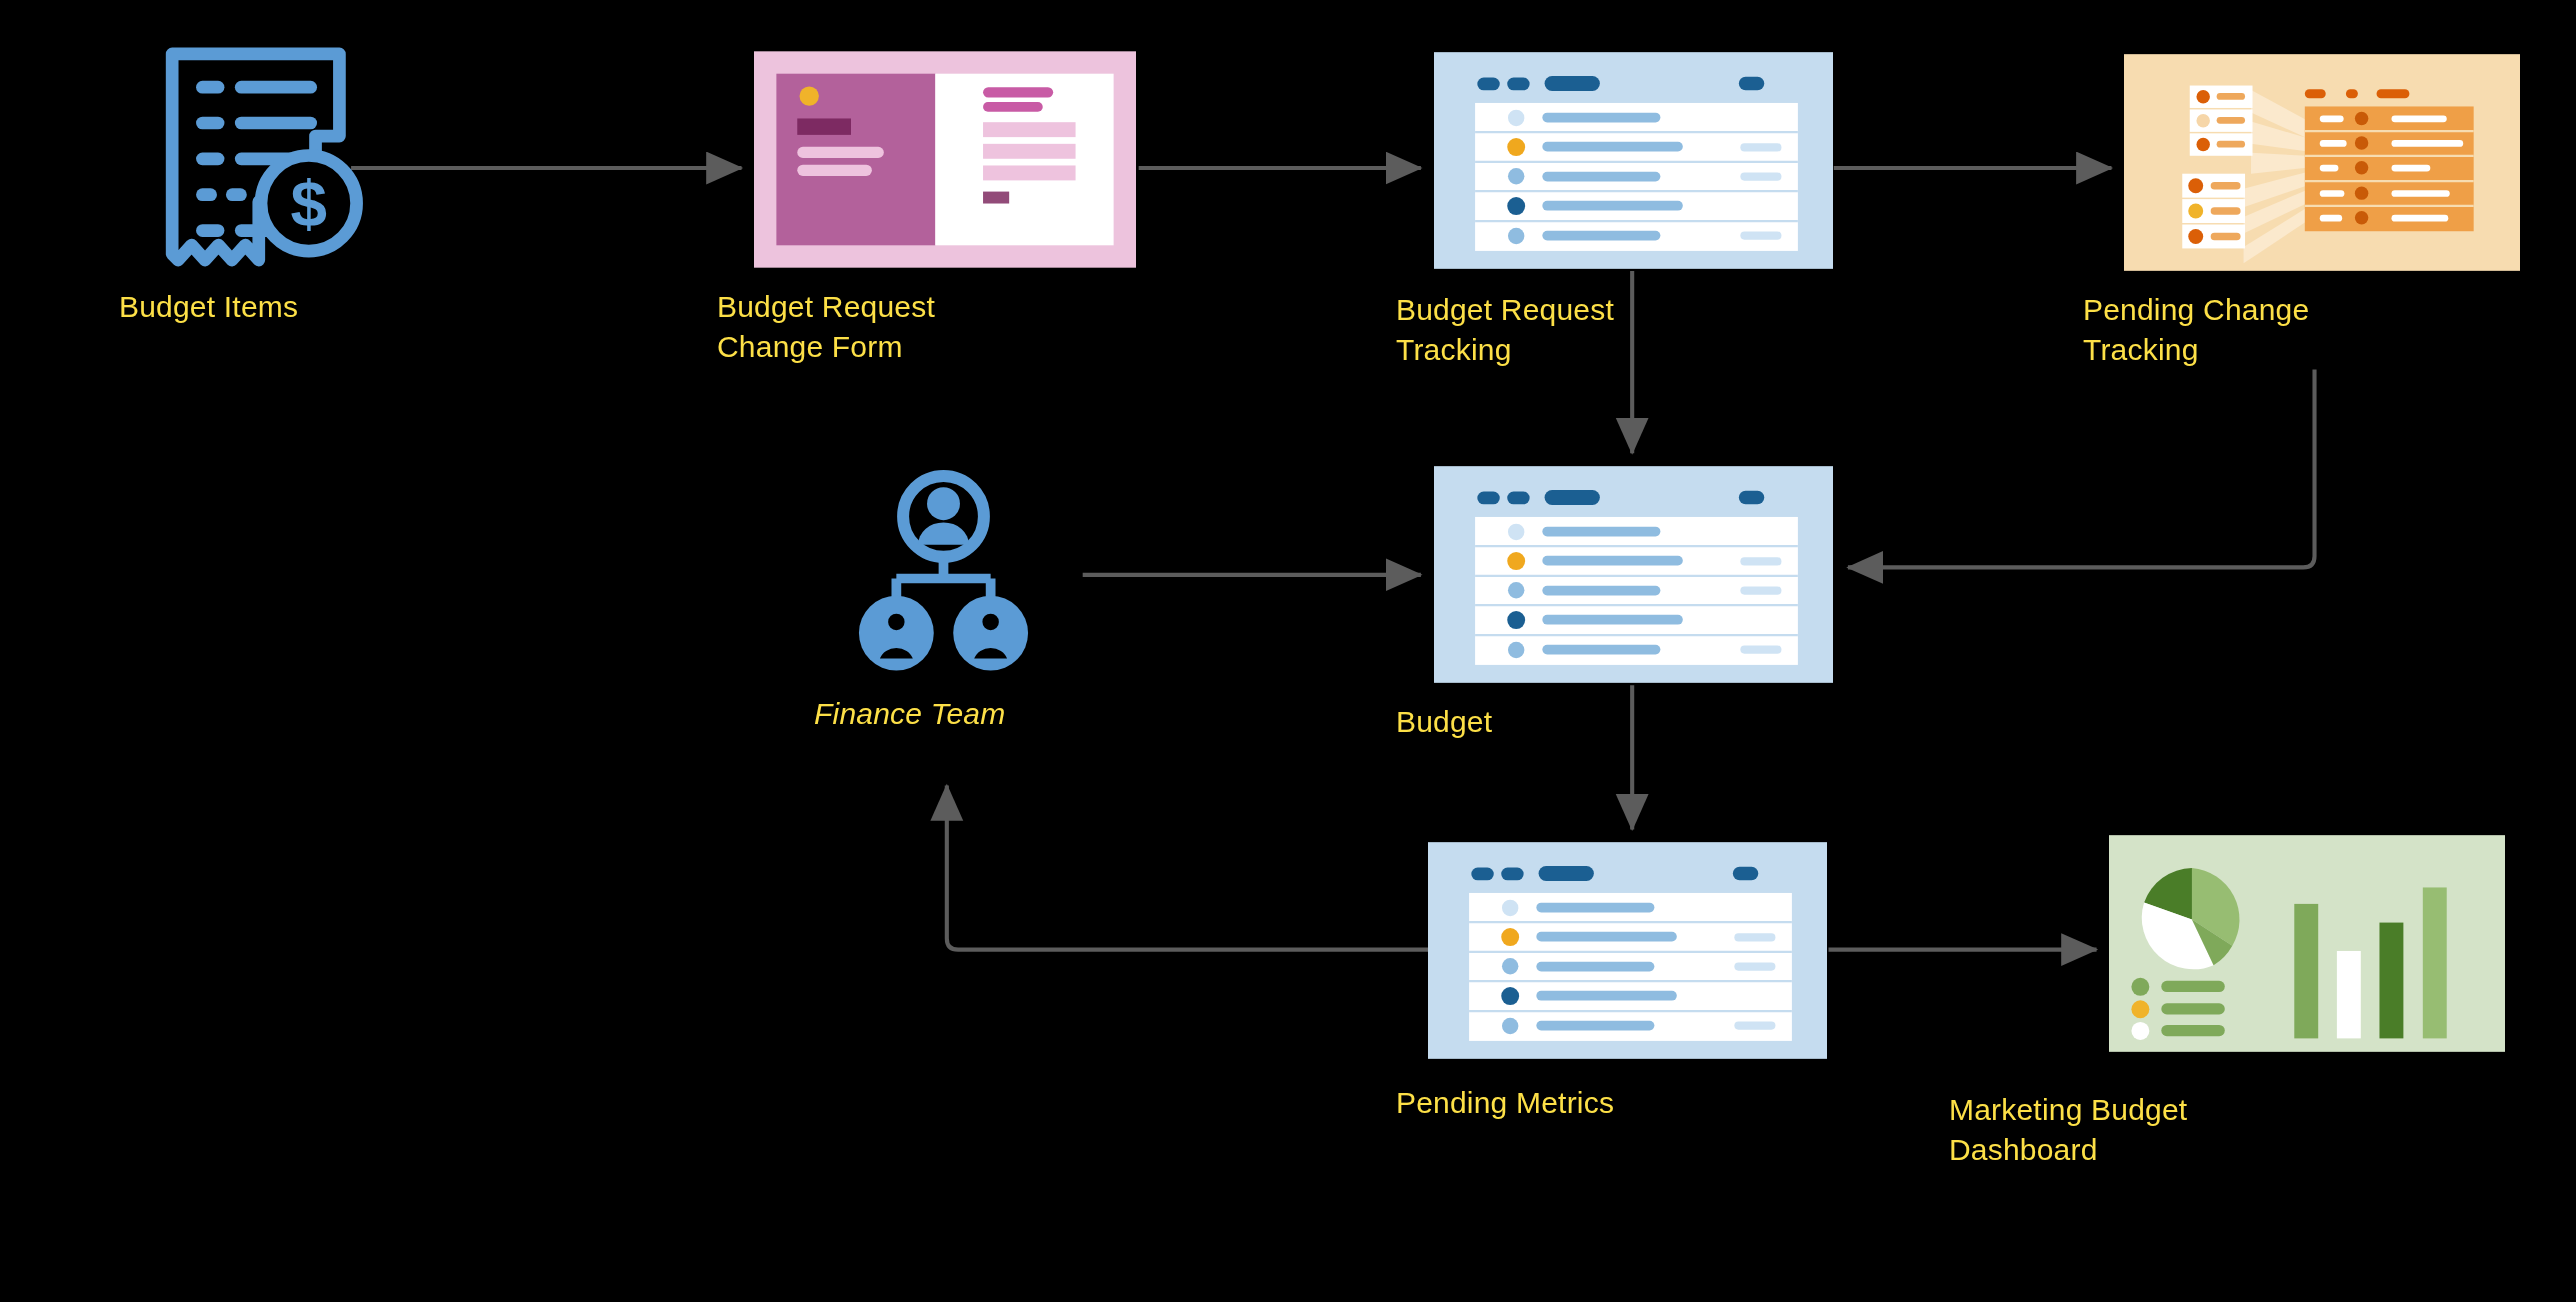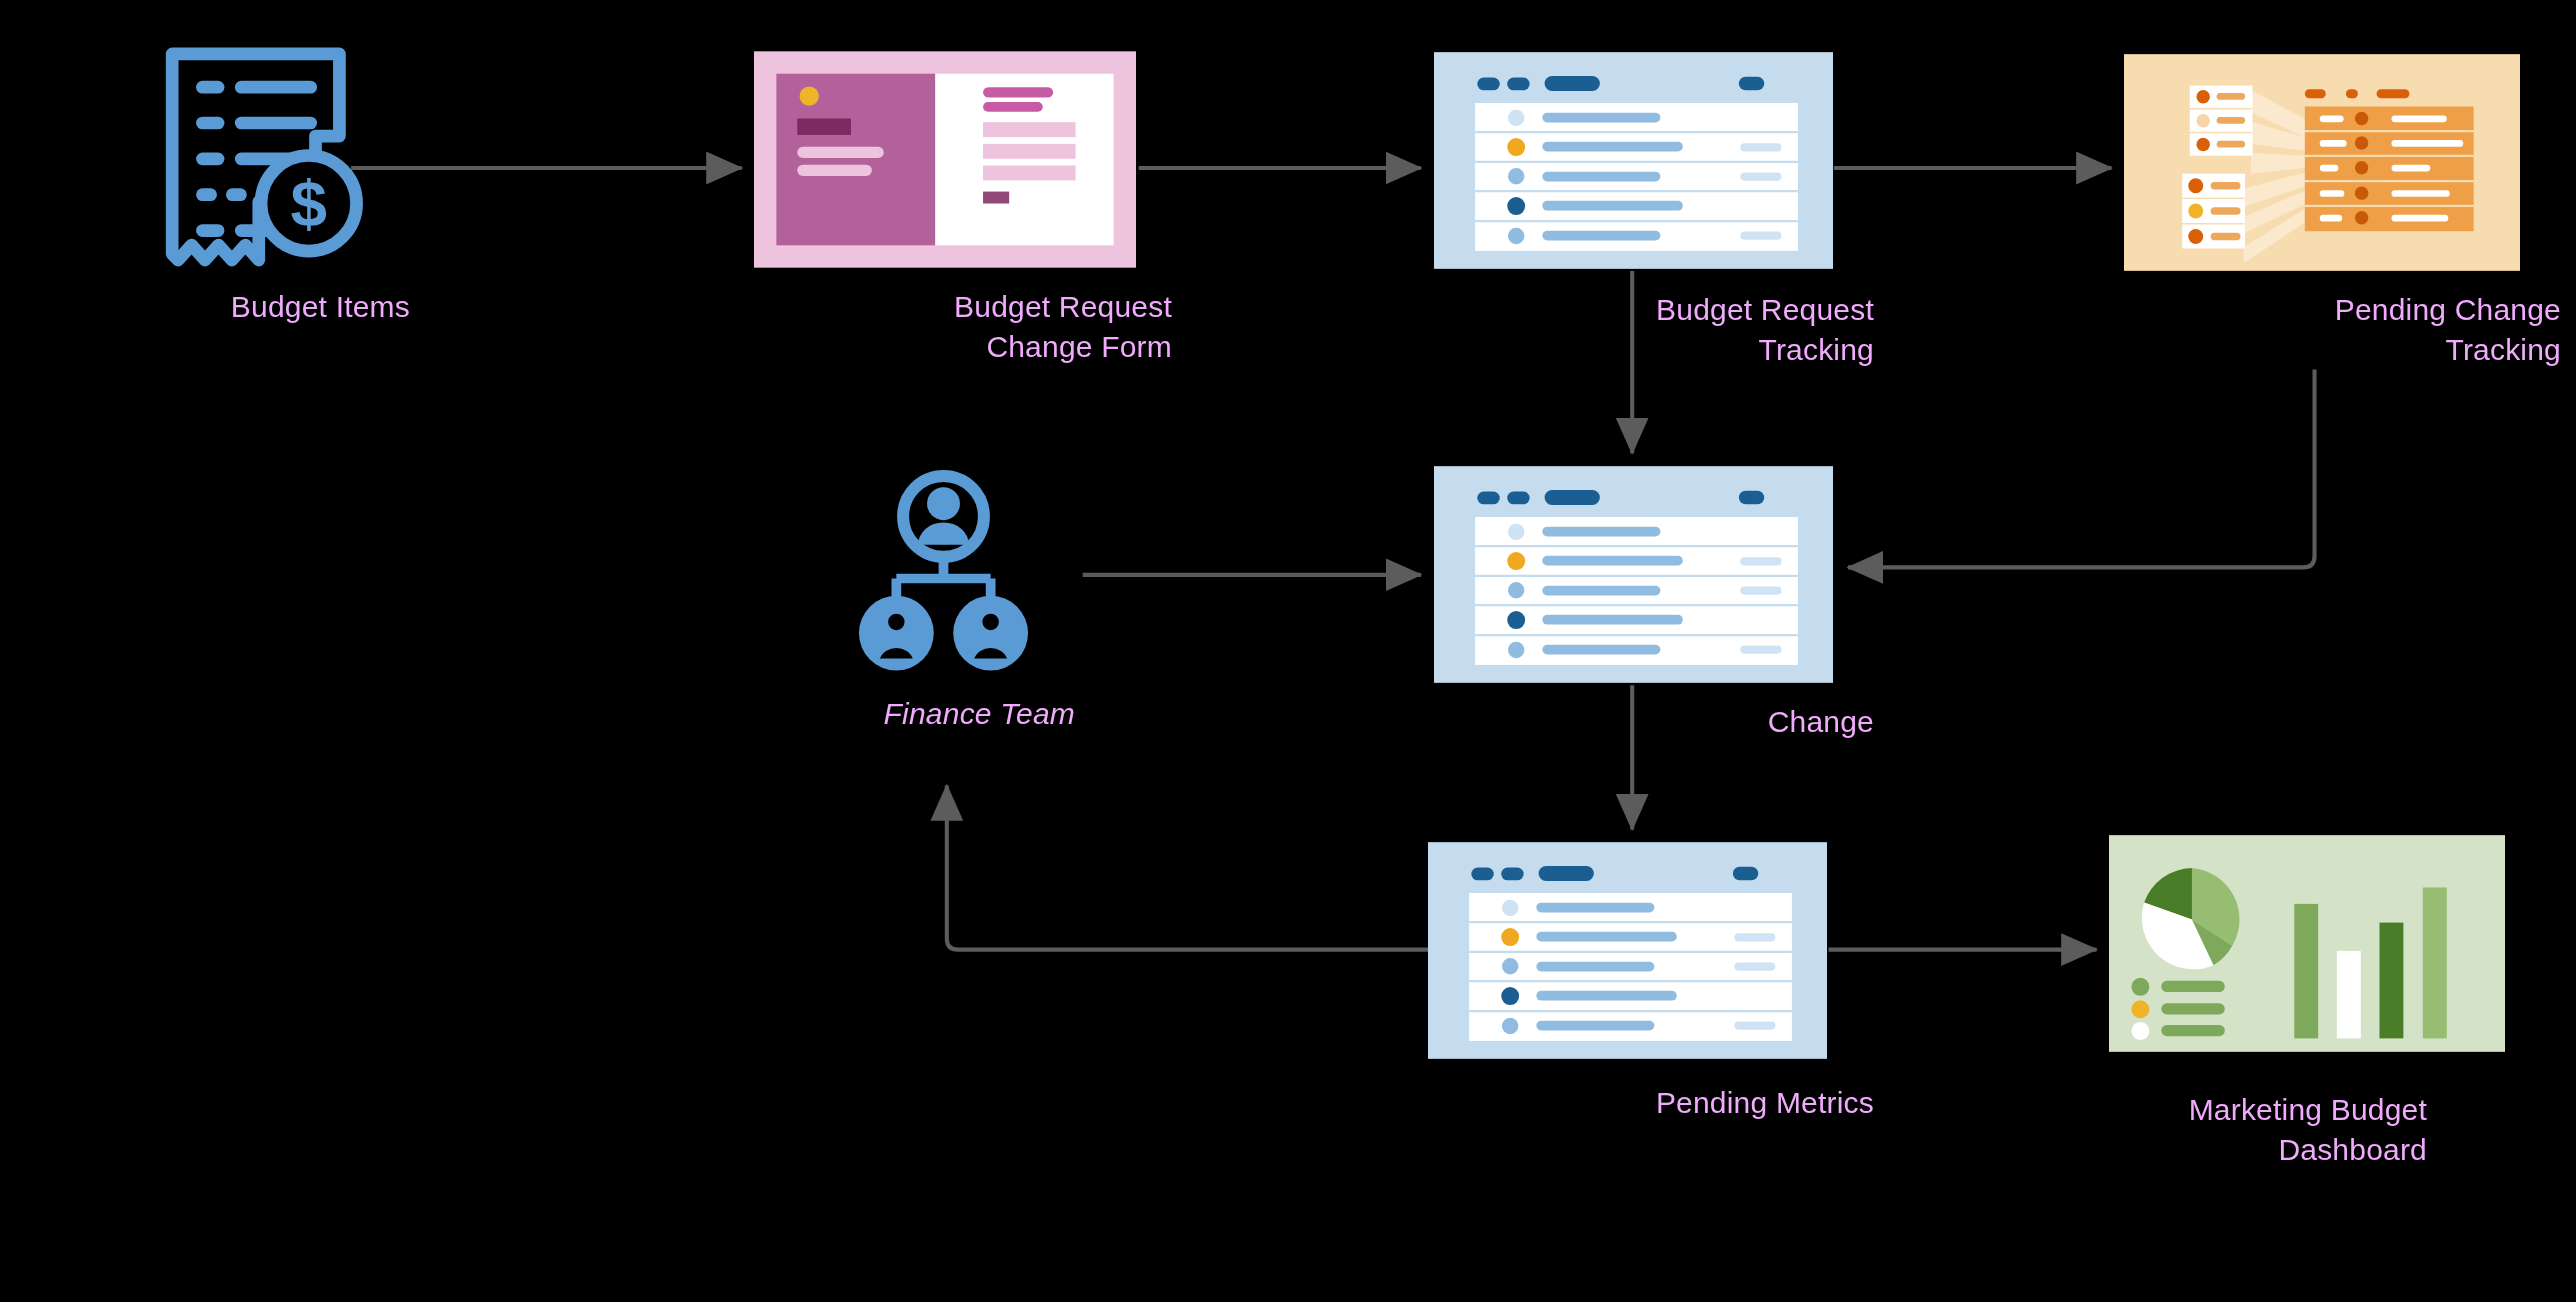--- a/index.html
+++ b/index.html
@@ -1,19 +1,19 @@
 <!DOCTYPE html>
 <html style="font-size:12px"><head>
 <meta charset="utf-8">
 <style>
   html,body{margin:0;padding:0;background:#000;}
   body{width:2576px;height:1302px;position:relative;overflow:hidden;
        font-family:"Liberation Sans","DejaVu Sans",sans-serif;}
   .node{position:absolute;}
-  .label{position:absolute;text-align:right;color:#f0abfc;font-size:30px;
+  .label{position:absolute;text-align:left;color:#fde047;font-size:30px;
          font-weight:300;line-height:1.32;letter-spacing:0.2px;white-space:pre-line;}
   svg{display:block;overflow:visible;}
   .conn{position:absolute;left:0;top:0;width:2576px;height:1302px;pointer-events:none;}
 </style>
 </head>
 <body>
 
 <svg class="conn" viewBox="0 0 3450 1744">
   <defs>
     <marker id="ah" markerWidth="11" markerHeight="11" refX="8.6" refY="4" orient="auto" markerUnits="strokeWidth">
@@ -225,21 +225,21 @@
     <circle cx="110" cy="166" r="11" fill="#8fbce0"></circle>
       <rect x="145" y="160" width="158" height="13" rx="6.5" fill="#8fbce0"></rect>
       <rect x="410" y="161" width="55" height="11" rx="5.5" fill="#cfe3f4"></rect>
     <circle cx="110" cy="206" r="12" fill="#1b5f92"></circle>
       <rect x="145" y="199" width="188" height="13" rx="6.5" fill="#8fbce0"></rect>
     <circle cx="110" cy="246" r="11" fill="#8fbce0"></circle>
       <rect x="145" y="239" width="158" height="13" rx="6.5" fill="#8fbce0"></rect>
       <rect x="410" y="240" width="55" height="11" rx="5.5" fill="#cfe3f4"></rect>
   </svg>
 </div>
-<div class="label" style="left:1396px;top:702px;width:478px;">Change</div>
+<div class="label" style="left:1396px;top:702px;width:478px;">Budget</div>
 
 <div class="node" style="left:1428px;top:842px;width:399px;height:217px;">
   <svg width="399" height="217" viewBox="0 0 534 290">
     <rect x="0" y="0" width="534" height="290" fill="#c5dcef"></rect>
     <g fill="#1b5f92">
       <rect x="58" y="34" width="30" height="17" rx="8.5"></rect>
         <rect x="98" y="34" width="30" height="17" rx="8.5"></rect>
       <rect x="148" y="32" width="74" height="20" rx="10"></rect>
         <rect x="408" y="33" width="34" height="18" rx="9"></rect>
     </g>

